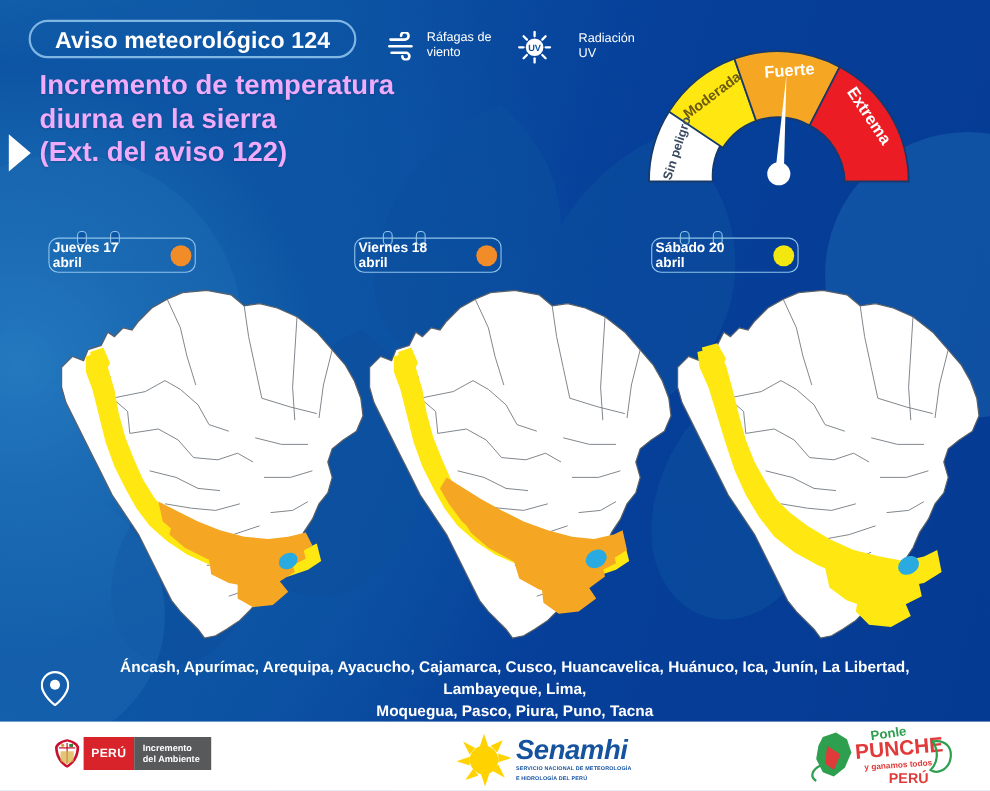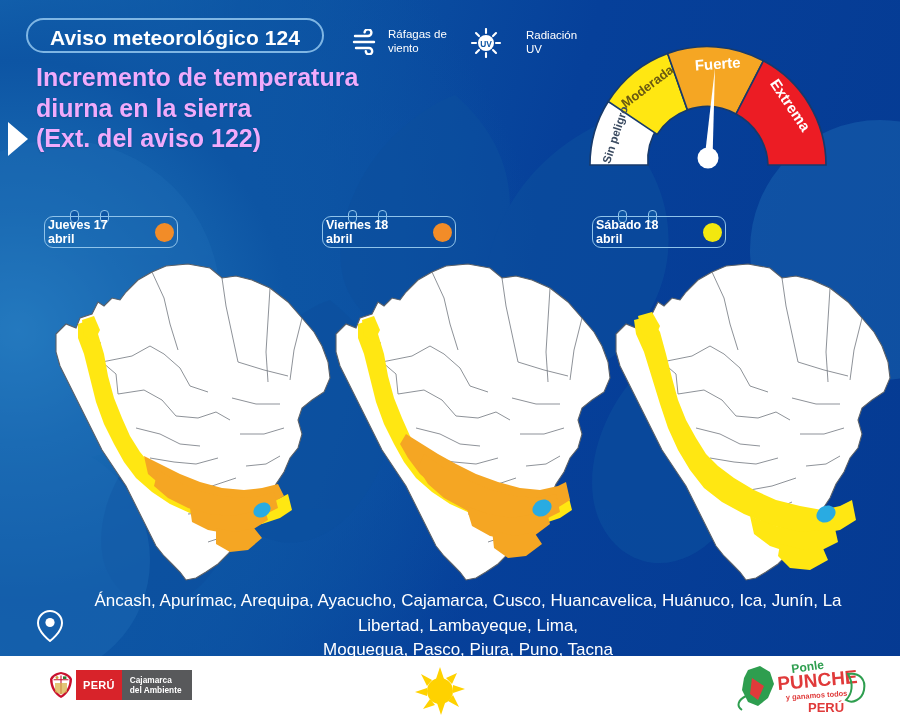--- a/index.html
+++ b/index.html
@@ -69,21 +69,21 @@
   
   .map{position:absolute;width:300px;height:330px;}
 
   
   .regions{
     position:absolute;left:0;right:0;top:598px;height:56px;
     display:flex;align-items:center;justify-content:center;gap:10px;
   }
   .regions .pin{flex:0 0 auto;}
   .regions .txt{
-    color:#ffffff;font-size:17px;font-weight:normal;text-align:center;
+    color:#ffffff;font-size:14px;font-weight:bold;text-align:center;
     line-height:1.45;max-width:790px;
   }
 
   
   .footer{position:absolute;left:0;right:0;top:656px;height:63px;background:#ffffff;}
   .logo-minam{position:absolute;left:46px;top:670px;display:flex;align-items:center;height:30px;}
   .minam-red{background:#d8232a;color:#fff;font-size:11px;font-weight:bold;
     padding:0 7px;height:30px;display:flex;align-items:center;letter-spacing:.3px;}
   .minam-gray{background:#58595b;color:#fff;font-size:8.3px;font-weight:bold;
     padding:0 10px 0 8px;height:30px;display:flex;flex-direction:column;justify-content:center;line-height:1.22;}
@@ -210,21 +210,21 @@
       <div>abril</div>
     </div>
     <div class="dot" style="background:#f28c28;"></div>
   </div>
 
   <div class="datebadge" style="left:592px;top:208px;">
     <div class="ring r1"></div>
     <div class="ring r2"></div>
     <div class="pill"></div>
     <div class="txt">
-      <div>Sábado 18</div>
+      <div>Sábado 20</div>
       <div>abril</div>
     </div>
     <div class="dot" style="background:#f2e80f;"></div>
   </div>
 
   <div class="map" style="left:40px;top:258px;">
     <svg width="300" height="330" viewBox="0 0 300 330">
       <g>
         <path d="M62 24 C80 18 100 16 118 18 C140 20 162 16 182 12 C196 10 208 14 214 22 L226 22 C238 26 244 36 242 48
                  C252 52 258 62 254 72 C262 78 262 90 254 96 C258 106 252 116 242 118 L232 126 C226 136 218 140 210 140
@@ -383,39 +383,44 @@
     <svg width="30" height="30" viewBox="0 0 30 30">
       <path d="M15 2 C21 3 25 6 26 9 C26 18 21 25 15 28 C9 25 4 18 4 9 C5 6 9 3 15 2 Z" fill="#c8102e"></path>
       <path d="M15 4 C19.5 5 22.5 7 23.5 9.5 C23.5 17 19.5 22.5 15 25.5 C10.5 22.5 6.5 17 6.5 9.5 C7.5 7 10.5 5 15 4 Z" fill="#ffffff"></path>
       <path d="M15 5.5 L15 24 M7.6 9.8 L22.4 9.8" stroke="#c8102e" stroke-width="1.1"></path>
       <circle cx="11" cy="7.6" r="1.5" fill="#d0a040"></circle>
       <rect x="17" y="6.4" width="3.4" height="2.6" fill="#2e7d32"></rect>
       <path d="M9 13 L21 13 L21 22 L15 24.5 L9 22 Z" fill="#d8b24a" opacity=".75"></path>
     </svg>
     <div class="minam-red">PERÚ</div>
     <div class="minam-gray">
-      <span>Cajamarca</span>
+      <span>Incremento</span>
       <span>del Ambiente</span>
     </div>
   </div>
 
   <div class="logo-senamhi">
     <svg width="54" height="52" viewBox="0 0 54 52">
       <g fill="#ffd200">
         <path d="M27 2 L31 14 L23 14 Z"></path>
         <path d="M44 8 L39 19 L33 13 Z"></path>
         <path d="M52 24 L40 28 L40 20 Z"></path>
         <path d="M46 42 L35 36 L40 30 Z"></path>
         <path d="M28 50 L24 38 L32 38 Z"></path>
         <path d="M10 44 L17 34 L22 40 Z"></path>
         <path d="M2 27 L14 23 L14 31 Z"></path>
         <path d="M8 9 L19 15 L14 21 Z"></path>
         <circle cx="27" cy="26" r="13"></circle>
       </g>
     </svg>
+    <div style="display:flex;flex-direction:column;">
+      <div class="sen-name">Senamhi</div>
+      <div class="sen-sub">SERVICIO NACIONAL DE METEOROLOGÍA</div>
+      <div class="sen-sub">E HIDROLOGÍA DEL PERÚ</div>
+    </div>
   </div>
 
   <div class="logo-punche">
     <svg width="150" height="54" viewBox="0 0 150 54">
       <path d="M18 10 L30 6 L40 12 L44 24 L38 38 L28 46 L18 42 L12 30 L14 18 Z" fill="#2e9e4f"></path>
       <path d="M22 18 L34 26 L28 40 L20 34 Z" fill="#e03a3a"></path>
       <path d="M16 36 C8 40 6 46 12 50" stroke="#2e9e4f" stroke-width="2" fill="none"></path>
       <text x="62" y="13" font-family="Liberation Sans, sans-serif" font-size="12" font-weight="bold" fill="#2e9e4f" transform="rotate(-8 62 13)">Ponle</text>
       <text x="48" y="30" font-family="Liberation Sans, sans-serif" font-size="19" font-weight="bold" fill="#e03a3a" transform="rotate(-5 48 30)">PUNCHE</text>
       <text x="56" y="40" font-family="Liberation Sans, sans-serif" font-size="7.5" font-weight="bold" fill="#e03a3a" transform="rotate(-4 56 40)">y ganamos todos</text>

